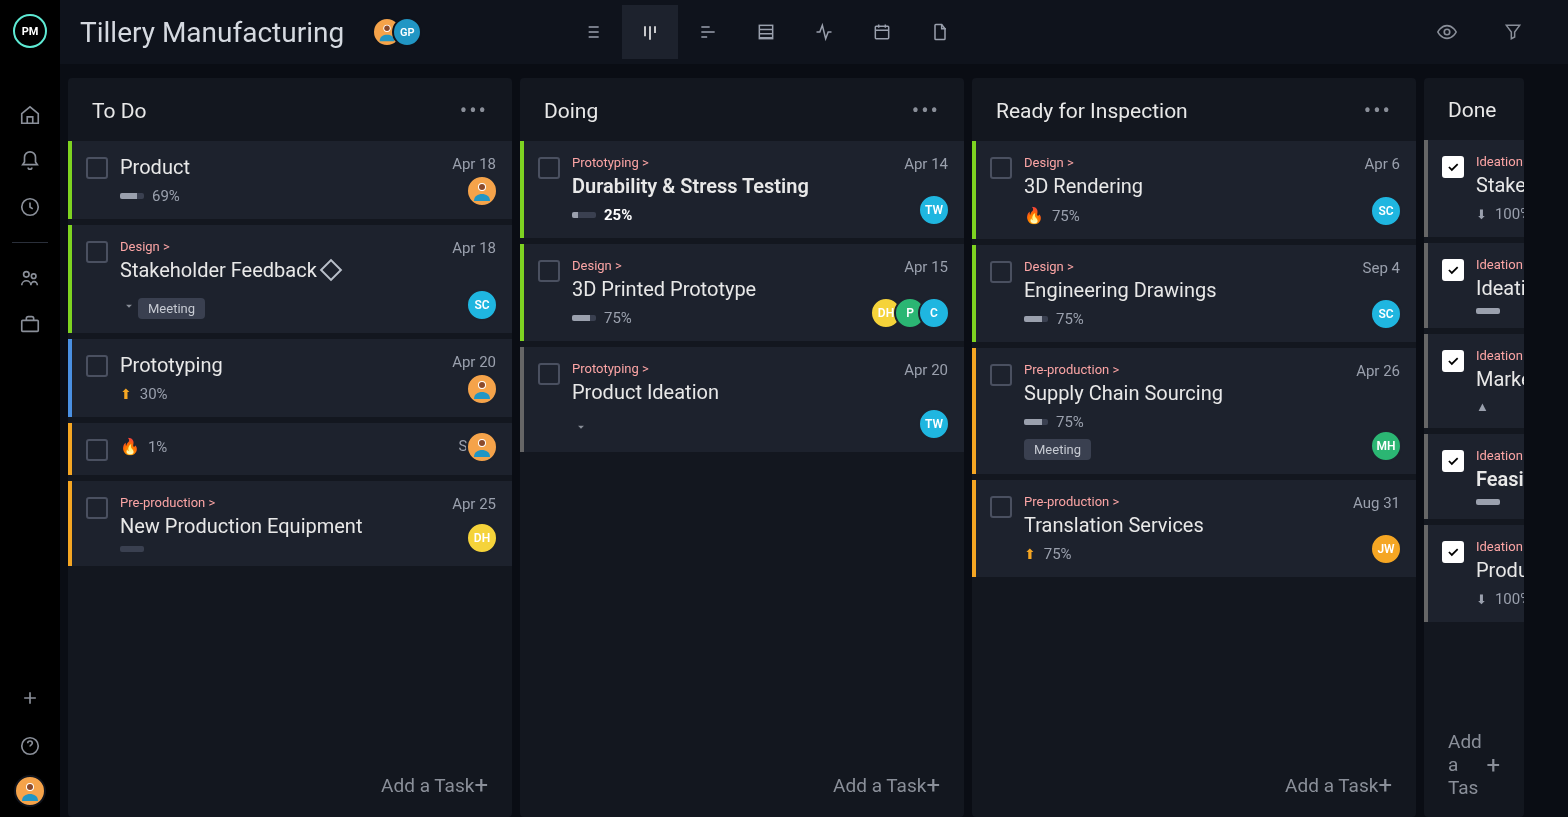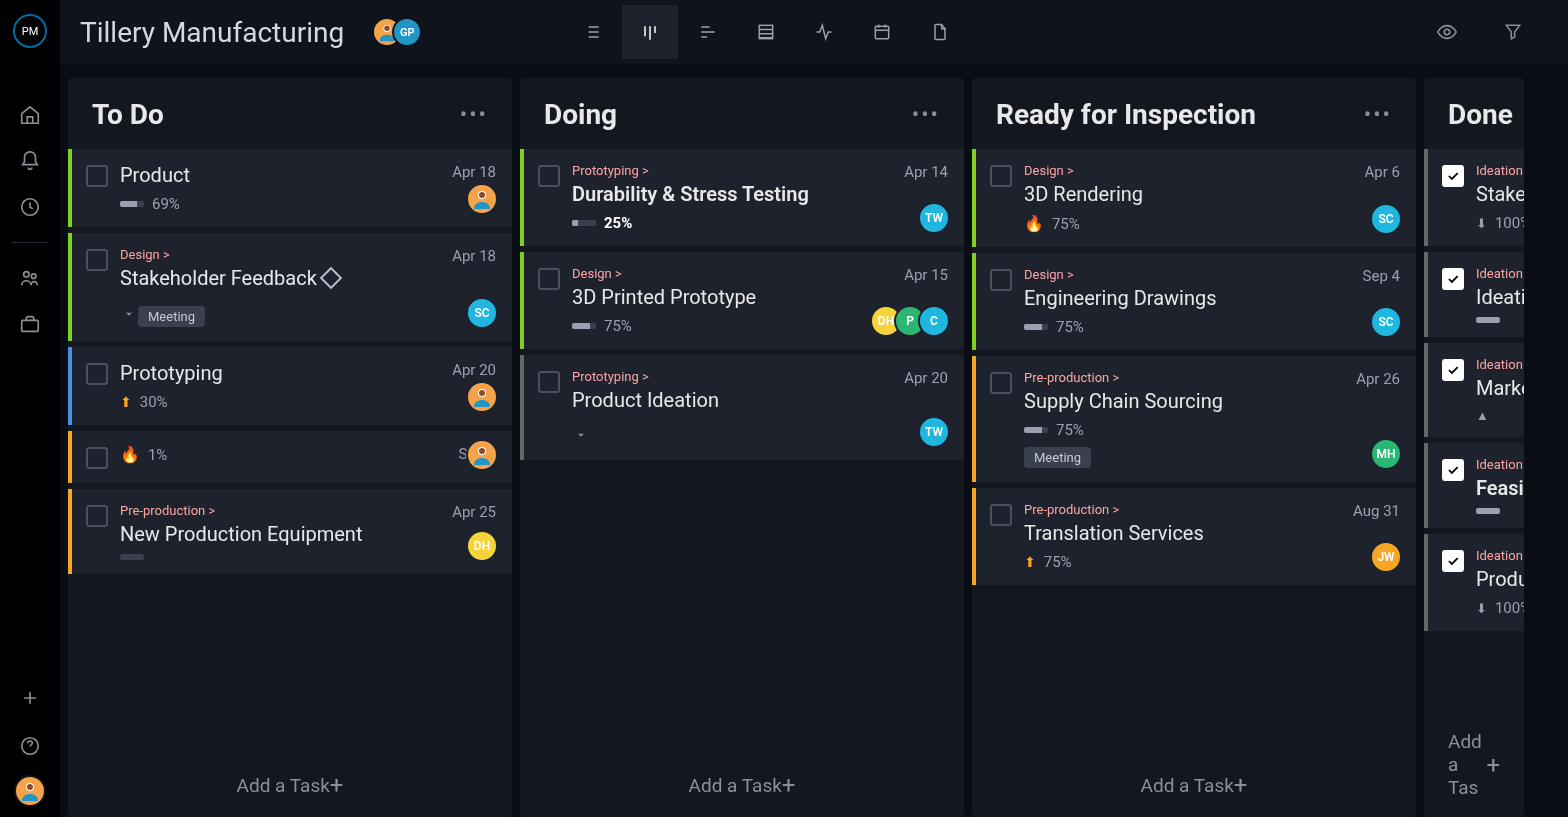--- a/index.html
+++ b/index.html
@@ -1,38 +1,38 @@
 <!DOCTYPE html>
 <html><head>
 <meta charset="utf-8">
 <style>
 *{box-sizing:border-box;margin:0;padding:0}
 body{background:#0a0d14;color:#e8e8e8;font-family:-apple-system,BlinkMacSystemFont,"Segoe UI",Roboto,sans-serif;width:1568px;height:817px;overflow:hidden}
 .app{display:flex;height:100%}
 .rail{width:60px;background:#000;display:flex;flex-direction:column;align-items:center;padding-top:14px;gap:8px;position:relative}
-.rail .logo{width:34px;height:34px;border-radius:50%;border:2px solid #0369a1;display:flex;align-items:center;justify-content:center;font-size:11px;font-weight:400;color:#fff;margin-bottom:40px}
+.rail .logo{width:34px;height:34px;border-radius:50%;border:2px solid #5eead4;display:flex;align-items:center;justify-content:center;font-size:11px;font-weight:700;color:#fff;margin-bottom:40px}
 .rail-icon{width:38px;height:38px;display:flex;align-items:center;justify-content:center;color:#8a8f99;cursor:pointer;border-radius:6px}
 .rail-divider{width:36px;height:1px;background:#2a2f3a;margin:8px 0}
 .rail .bottom{position:absolute;bottom:10px;display:flex;flex-direction:column;align-items:center;gap:10px}
 .main{flex:1;display:flex;flex-direction:column;min-width:0}
 .topbar{height:64px;display:flex;align-items:center;padding:0 20px;gap:22px;background:#0f131c}
 .topbar .title{font-size:28px;font-weight:400;color:#d5d9e0;margin-right:6px}
 .topbar .avatar-pair{display:flex;align-items:center}
 .avatar{width:30px;height:30px;border-radius:50%;display:flex;align-items:center;justify-content:center;font-size:11px;font-weight:600;color:#fff;border:2px solid #0f131c}
 .avatar-pair .avatar:nth-child(2){margin-left:-10px}
 .topbar .views{display:flex;gap:2px;margin-left:120px}
 .view-btn{width:56px;height:54px;display:flex;align-items:center;justify-content:center;color:#9aa0ad;cursor:pointer}
 .view-btn.active{background:#1d222d;color:#fff;border-top:2px solid transparent}
 .topbar .spacer{flex:1}
 .topbar .right-icons{display:flex;gap:28px;padding-right:16px}
 .board{flex:1;display:flex;overflow-x:auto;overflow-y:hidden;padding:14px 0 0 8px;gap:8px}
 .column{width:444px;min-width:444px;background:#13171f;border-radius:4px;display:flex;flex-direction:column}
 .column.narrow{width:100px;min-width:100px}
 .col-header{display:flex;align-items:center;justify-content:space-between;padding:20px 24px 18px}
-.col-title{font-size:28px;font-weight:700;color:#e8e8e8}
+.col-title{font-size:21px;font-weight:400;color:#e8e8e8}
 .col-menu{color:#8a8f99;font-size:22px;letter-spacing:2px;cursor:pointer}
 .cards{flex:1;overflow-y:auto;display:flex;flex-direction:column;gap:6px}
 .card{background:#1d222d;border-left:4px solid #666;padding:14px 16px 14px 14px;position:relative;display:flex;gap:12px}
 .card.green{border-left-color:#7ed321}
 .card.blue{border-left-color:#4a90e2}
 .card.orange{border-left-color:#f5a623}
 .chk{width:22px;height:22px;border:2px solid #4a5060;border-radius:3px;margin-top:2px;flex-shrink:0;display:flex;align-items:center;justify-content:center}
 .chk.checked{background:#fff;border-color:#fff;color:#000}
 .card-body{flex:1;min-width:0}
 .parent{font-size:13px;color:#fca5a5;margin-bottom:4px}
@@ -43,21 +43,21 @@
 .pbar .fill{height:100%;background:#9aa0ad}
 .pct{font-size:15px;color:#9aa0ad}
 .icon-fire{color:#ff5a1f;font-size:16px}
 .icon-up{color:#f5a623;font-size:14px}
 .icon-down{color:#9aa0ad;font-size:13px}
 .tag{display:inline-block;background:#3a4050;color:#c6cad2;font-size:13px;padding:3px 10px;border-radius:4px;margin-top:8px}
 .date{position:absolute;top:14px;right:16px;font-size:15px;color:#9aa0ad}
 .assignees{position:absolute;right:14px;bottom:12px;display:flex}
 .assignees .avatar{margin-left:-8px;border:2px solid #1d222d;width:32px;height:32px;font-size:12px}
 .chev{width:18px;height:18px;display:inline-flex;align-items:center;justify-content:center;color:#8a8f99;margin-top:6px;cursor:pointer}
-.add-task{padding:18px 24px;display:flex;align-items:center;justify-content:center;color:#8a8f99;font-size:19px;cursor:pointer}
+.add-task{padding:18px 24px;display:flex;align-items:center;justify-content:flex-end;color:#8a8f99;font-size:19px;cursor:pointer}
 .plus{font-size:24px;color:#8a8f99}
 svg{display:block}
 .diamond-icon{width:16px;height:16px;border:2px solid #b8bfc9;transform:rotate(45deg);display:inline-block}
 </style>
 </head>
 <body>
 
 <div class="app">
   <div class="rail">
     <div class="logo">PM</div>

